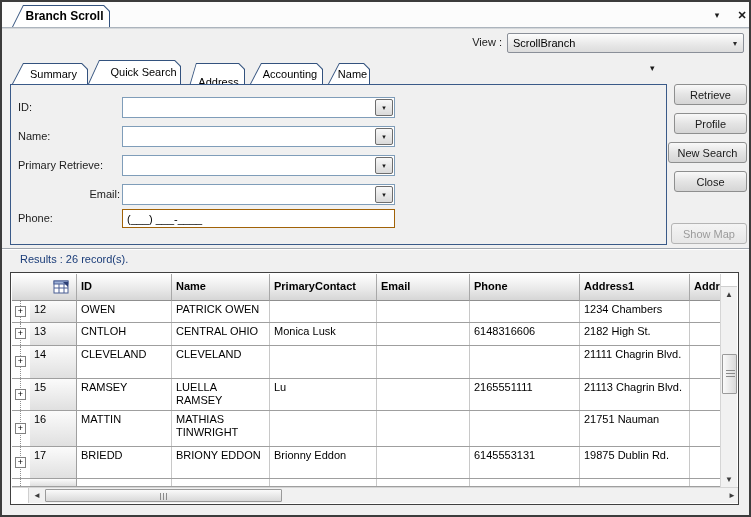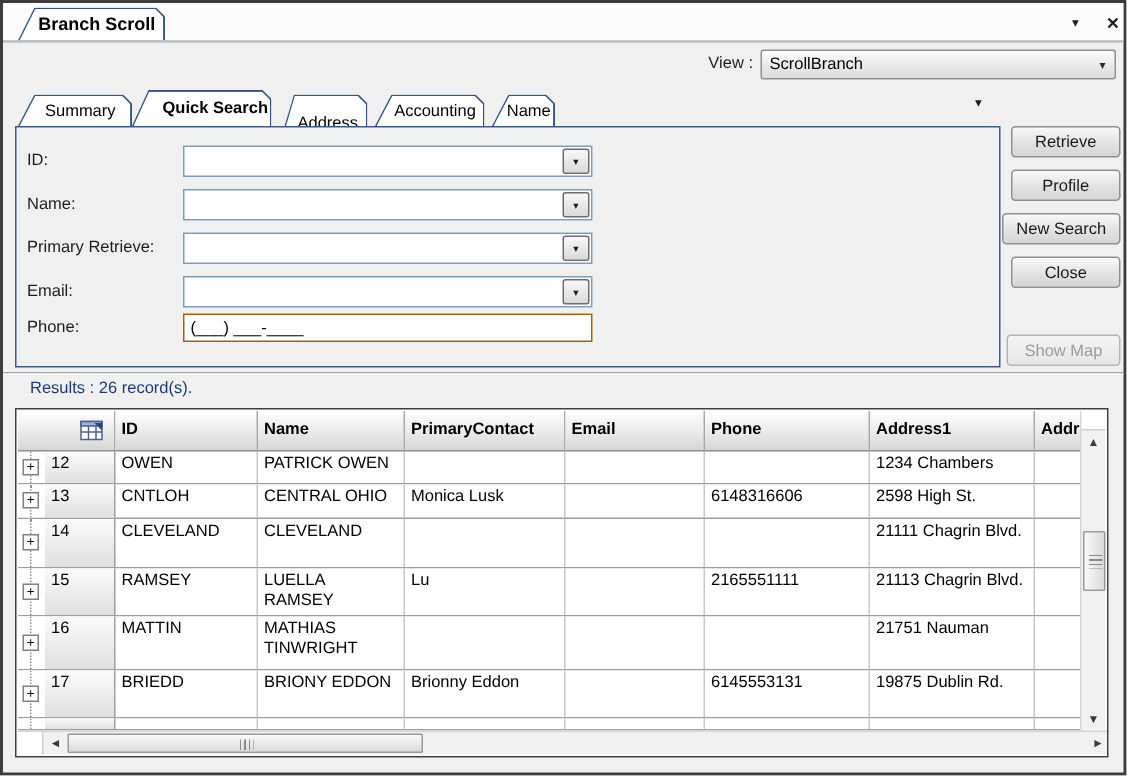--- a/index.html
+++ b/index.html
@@ -125,21 +125,21 @@
   </div>
 
   <div class="tabshape" style="left:10px;top:61px;width:76px;height:21px;">
     <div class="tab-bg"></div>
     <div class="tab-fg"></div>
     <div class="tab-label">Summary</div>
   </div>
   <div class="tabshape" style="left:86px;top:58px;width:93px;height:24px;z-index:2;">
     <div class="tab-bg"></div>
     <div class="tab-fg"></div>
-    <div class="tab-label" style="font-weight:bold;padding-left:18px;">Quick Search</div>
+    <div class="tab-label" style="font-weight:normal;padding-left:18px;">Quick Search</div>
   </div>
   <div class="tabshape" style="left:183px;top:61px;width:60px;height:37px;">
     <div class="tab-bg"></div>
     <div class="tab-fg"></div>
     <div class="tab-label">Address</div>
   </div>
   <div class="tabshape" style="left:248px;top:61px;width:73px;height:21px;">
     <div class="tab-bg"></div>
     <div class="tab-fg"></div>
     <div class="tab-label">Accounting</div>
@@ -164,21 +164,21 @@
     <input value="" style="">
     <span class="dd-btn">▾</span>
   </div>
 
   <div class="fld-label" style="top:157px;">Primary Retrieve:</div>
   <div class="fld-combo" style="top:153px;">
     <input value="" style="">
     <span class="dd-btn">▾</span>
   </div>
 
-  <div class="fld-label" style="top:186px;">Email:</div>
+  <div class="fld-label" style="top:186px;text-align:right;">Email:</div>
   <div class="fld-combo" style="top:182px;">
     <input value="" style="">
     <span class="dd-btn">▾</span>
   </div>
 
   <div class="fld-label" style="top:210px;">Phone:</div>
   <input class="masked-input" style="top: 207px;" value="(___) ___-____">
 
   <button class="btn" style="left:672px;top:82px;width:73px;">Retrieve</button>
   <button class="btn" style="left:672px;top:111px;width:73px;">Profile</button>
@@ -231,21 +231,21 @@
       <div class="grow" style="height:23px;">
         <div class="cell cell-tree">
           <span class="expander">+</span>
           </div>
         <div class="cell cell-num">13</div>
         <div class="cell c-id">CNTLOH</div>
         <div class="cell c-name">CENTRAL OHIO</div>
         <div class="cell c-contact">Monica Lusk</div>
         <div class="cell c-email"></div>
         <div class="cell c-phone">6148316606</div>
-        <div class="cell c-addr1">2598 High St.</div>
+        <div class="cell c-addr1">2182 High St.</div>
         <div class="cell c-addr2"></div>
       </div>
 
       <div class="grow" style="height:33px;">
         <div class="cell cell-tree">
           <span class="expander">+</span>
           </div>
         <div class="cell cell-num">14</div>
         <div class="cell c-id">CLEVELAND</div>
         <div class="cell c-name">CLEVELAND</div>

